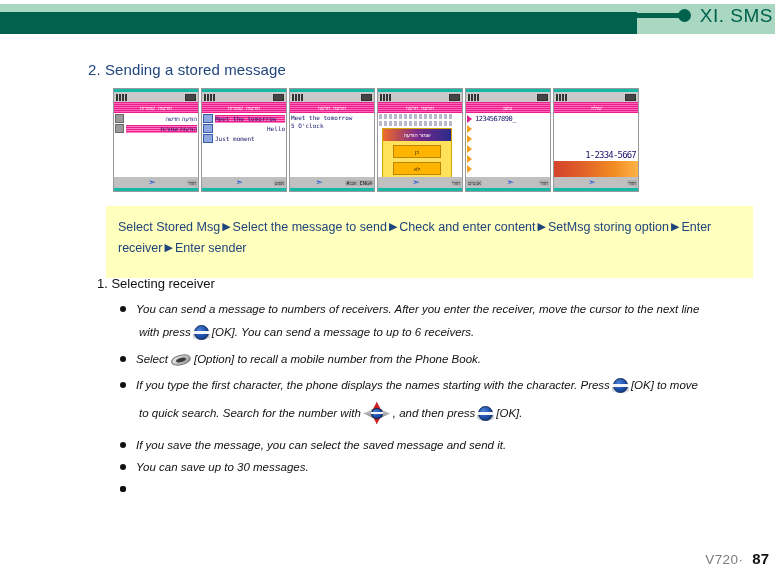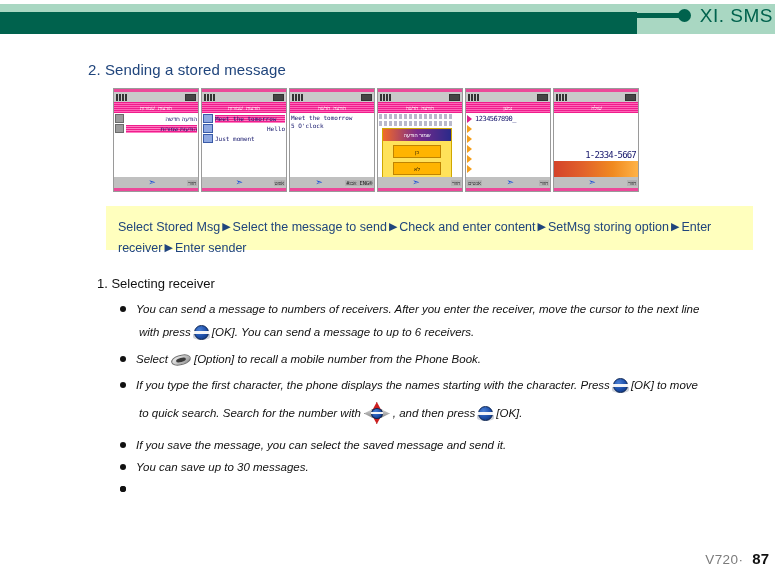--- a/index.html
+++ b/index.html
@@ -75,21 +75,21 @@
   
   .phones {
     position: absolute;
     left: 113px; top: 88px;
     display: flex;
     gap: 2px;
   }
   .phone {
     width: 86px;
     height: 104px;
-    background: #ec4899;
+    background: #14b8a6;
     border: 1px solid #9a9a9a;
     box-sizing: border-box;
     padding: 3px 0;
     position: relative;
   }
   .ph-inner {
     width: 100%;
     height: 100%;
     background: #ffffff;
     position: relative;
@@ -291,21 +291,21 @@
     left: 0; right: 0; bottom: 0;
     height: 16px;
     background: linear-gradient(to right, #d4432a 0%, #e2622a 35%, #f08a20 70%, #ffb347 100%);
   }
 
   
   .flowbox {
     position: absolute;
     left: 106px; top: 206px;
     width: 647px;
-    height: 44px;
+    height: 72px;
     background: #ffffbe;
     box-sizing: border-box;
     padding: 10px 12px 0 12px;
     font-size: 12.5px;
     color: #20457c;
     line-height: 20px;
   }
   .flowbox .arr {
     display: inline-block;
     font-size: 11px;

